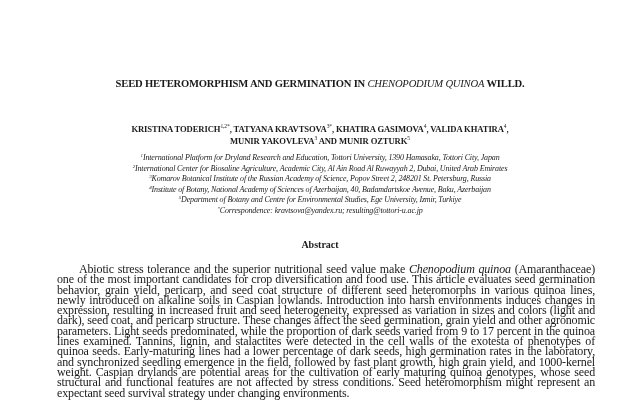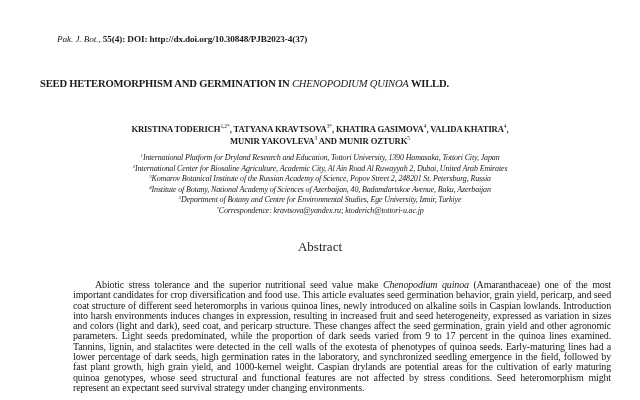--- a/index.html
+++ b/index.html
@@ -29,20 +29,21 @@
       letter-spacing: -0.1px;
     }
     .journal-line .jname { font-style: italic; font-weight: normal; }
     .journal-line .doi { font-weight: bold; }
 
     .title {
       position: absolute;
       left: 40px;
       width: 560px;
       top: 77px;
+      text-align: center;
       font-weight: bold;
       font-size: 10.6px;
       line-height: 13.5px;
       letter-spacing: -0.2px;
     }
     .title .species {
       font-style: italic;
       font-weight: normal;
     }
 
@@ -84,46 +85,43 @@
       vertical-align: 3px;
       line-height: 0;
     }
 
     .abstract-heading {
       position: absolute;
       left: 0;
       width: 640px;
       top: 239px;
       text-align: center;
-      font-weight: normal;
-      font-size: 13px;
+      font-weight: bold;
+      font-size: 10px;
     }
 
     .abstract-body {
       position: absolute;
       left: 57px;
       width: 538px;
       top: 264px;
-      font-size: 10px;
+      font-size: 12px;
       line-height: 10.3px;
       text-align: justify;
       text-indent: 22px;
       letter-spacing: -0.15px;
-      margin: 16px;
+      margin: 0;
     }
     .abstract-body .species { font-style: italic; }
   </style>
 </head>
 <body>
 
 <div class="page">
 
-  <div class="journal-line">
-    <span class="jname">Pak. J. Bot.,</span><span class="doi"> 55(4): DOI: http://dx.doi.org/10.30848/PJB2023-4(37)</span>
-  </div>
 
   <div class="title">
     <div>
       <span>SEED HETEROMORPHISM AND GERMINATION IN </span><span class="species">CHENOPODIUM QUINOA</span><span> WILLD.</span>
     </div>
   </div>
 
   <div class="authors">
     <div>
       <span>KRISTINA TODERICH</span><sup>1,2*</sup><span>, </span><span>TATYANA KRAVTSOVA</span><sup>3*</sup><span>, </span><span>KHATIRA GASIMOVA</span><sup>4</sup><span>, </span><span>VALIDA KHATIRA</span><sup>4</sup><span>,</span>
@@ -132,20 +130,20 @@
       <span>MUNIR YAKOVLEVA</span><sup>3</sup><span> AND </span><span>MUNIR OZTURK</span><sup>5</sup>
     </div>
   </div>
 
   <div class="affiliations">
     <span class="aff"><sup>1</sup><span>International Platform for Dryland Research and Education, Tottori University, 1390 Hamasaka, Tottori City, Japan</span></span>
     <span class="aff"><sup>2</sup><span>International Center for Biosaline Agriculture, Academic City, Al Ain Road Al Ruwayyah 2, Dubai, United Arab Emirates</span></span>
     <span class="aff"><sup>3</sup><span>Komarov Botanical Institute of the Russian Academy of Science, Popov Street 2, 248201 St. Petersburg, Russia</span></span>
     <span class="aff"><sup>4</sup><span>Institute of Botany, National Academy of Sciences of Azerbaijan, 40, Badamdartskoe Avenue, Baku, Azerbaijan</span></span>
     <span class="aff"><sup>5</sup><span>Department of Botany and Centre for Environmental Studies, Ege University, Izmir, Turkiye</span></span>
-    <span class="aff"><sup>*</sup><span>Correspondence: kravtsova@yandex.ru; ktoderich@tottori-u.ac.jp</span></span>
+    <span class="aff"><sup>*</sup><span>Correspondence: kravtsova@yandex.ru; resulting@tottori-u.ac.jp</span></span>
   </div>
 
   <div class="abstract-heading">Abstract</div>
 
   <p class="abstract-body"><span>Abiotic stress tolerance and the superior nutritional seed value make </span><span class="species">Chenopodium quinoa</span><span> (Amaranthaceae) one of the most important candidates for crop diversification and food use. This article evaluates seed germination behavior, grain yield, pericarp, and seed coat structure of different seed heteromorphs in various quinoa lines, newly introduced on alkaline soils in Caspian lowlands. Introduction into harsh environments induces changes in expression, resulting in increased fruit and seed heterogeneity, expressed as variation in sizes and colors (light and dark), seed coat, and pericarp structure. These changes affect the seed germination, grain yield and other agronomic parameters. Light seeds predominated, while the proportion of dark seeds varied from 9 to 17 percent in the quinoa lines examined. Tannins, lignin, and stalactites were detected in the cell walls of the exotesta of phenotypes of quinoa seeds. Early-maturing lines had a lower percentage of dark seeds, high germination rates in the laboratory, and synchronized seedling emergence in the field, followed by fast plant growth, high grain yield, and 1000-kernel weight. Caspian drylands are potential areas for the cultivation of early maturing quinoa genotypes, whose seed structural and functional features are not affected by stress conditions. Seed heteromorphism might represent an expectant seed survival strategy under changing environments.</span></p>
 
 </div>
 
 </body></html>

